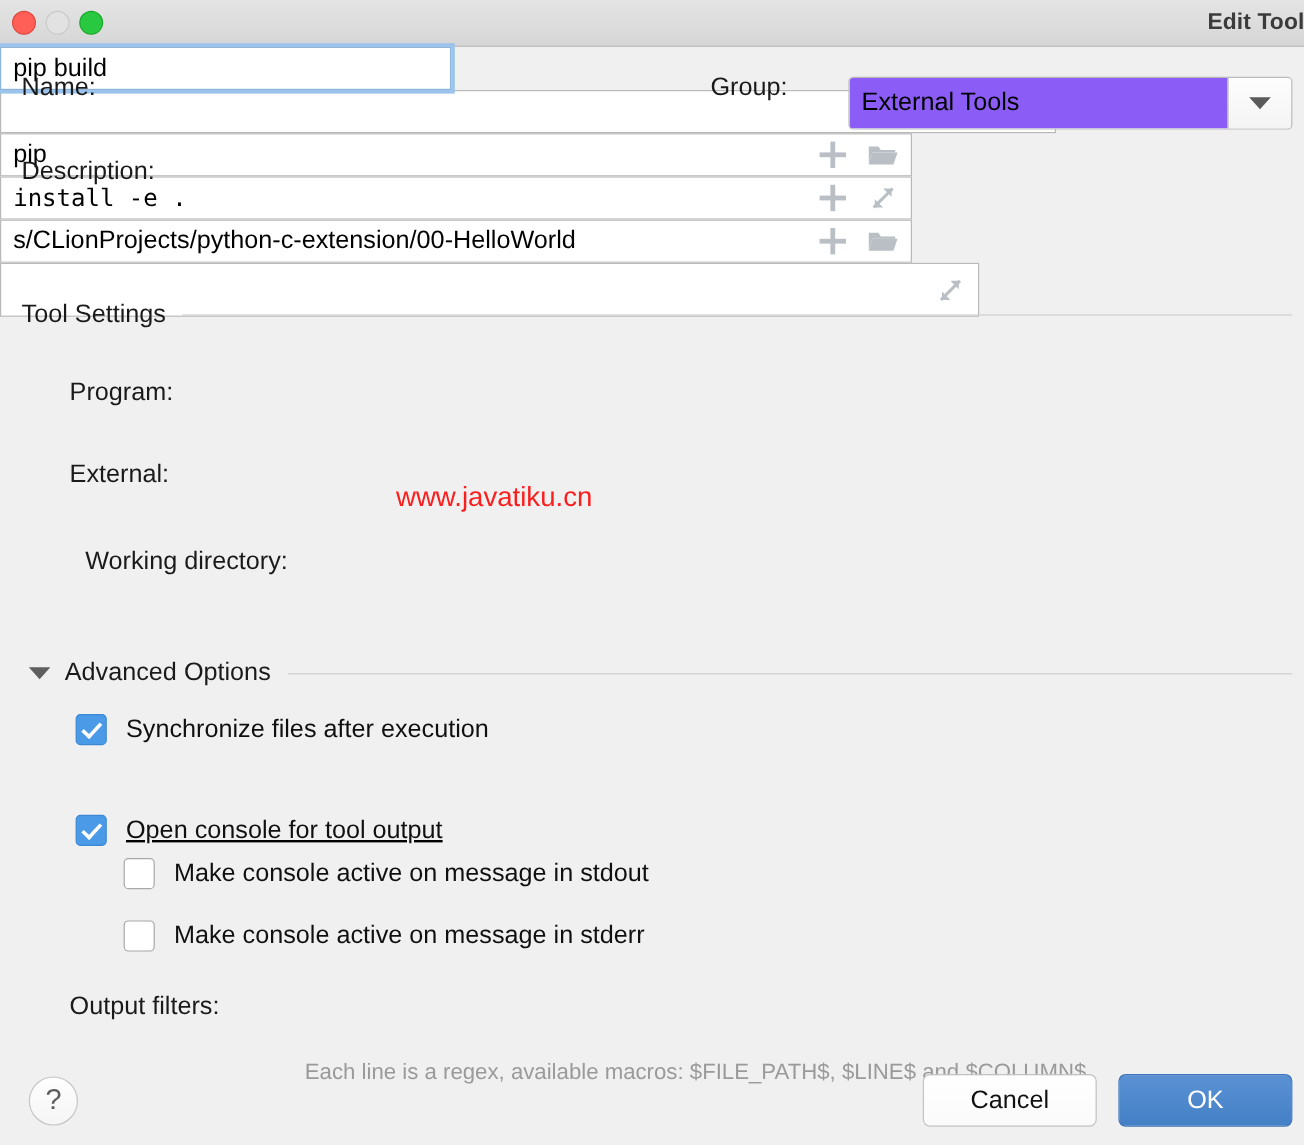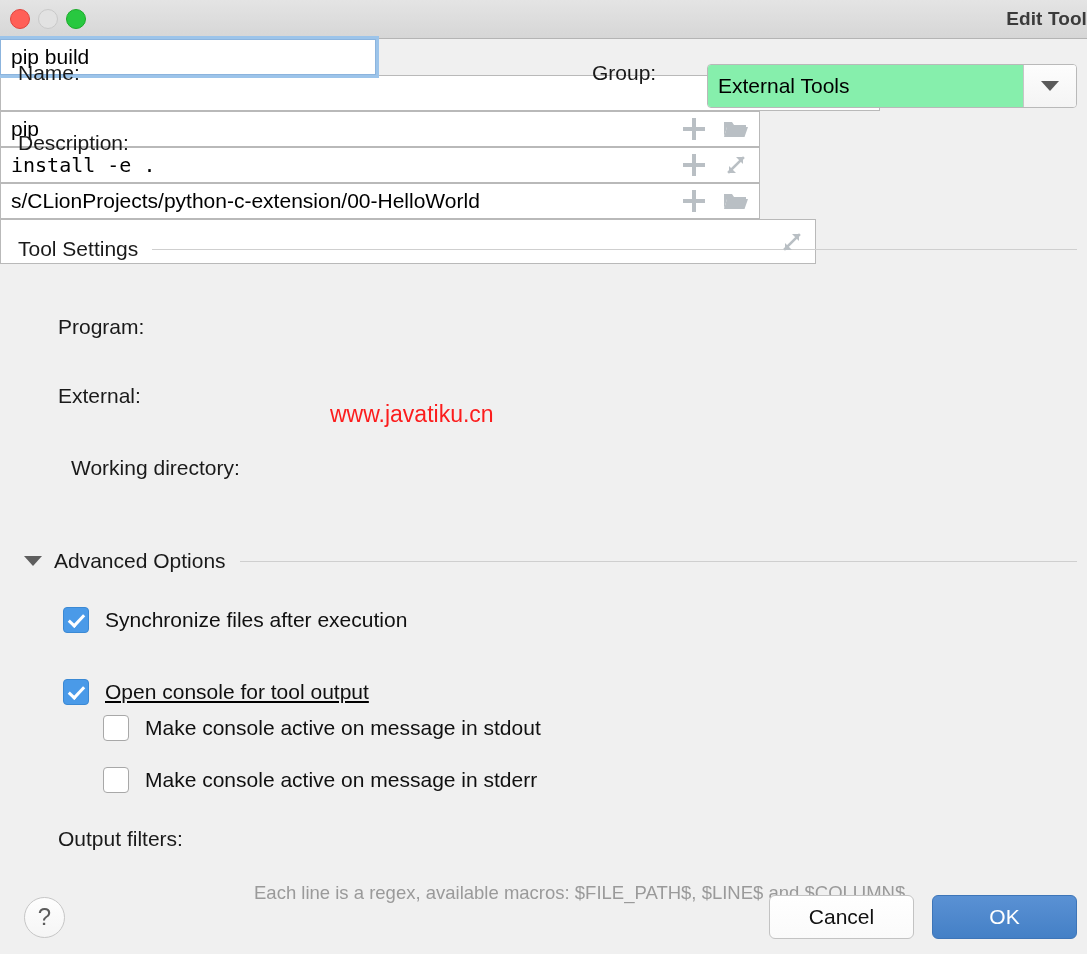--- a/index.html
+++ b/index.html
@@ -146,21 +146,21 @@
     background: #fff;
     overflow: hidden;
   }
   .combo-text {
     flex: 1 1 auto;
     display: flex;
     align-items: center;
     padding: 0 10px;
     font-size: 21px;
     color: #000;
-    background: #86efac;
+    background: #8b5cf6;
     white-space: nowrap;
   }
   .combo-btn {
     flex: 0 0 52px;
     background: linear-gradient(to bottom, #fdfdfd, #f4f4f4);
     border-left: 1px solid #c6c6c6;
     display: flex;
     align-items: center;
     justify-content: center;
   }
@@ -330,21 +330,21 @@
       </div>
     </div>
 
     <div class="row" style="left:18px; top:92px;">
       <span class="label">Description:</span>
     </div>
     <div class="field" style="left:197px; top:96px; width:880px;">
       <span class="value"></span>
     </div>
 
-    <div style="position:absolute; left:18px; top:198px; right:10px; display:flex; align-items:center;">
+    <div style="position:absolute; left:18px; top:211px; right:10px; display:flex; align-items:center;">
       <span class="section-title">Tool Settings</span>
       <span class="section-rule"></span>
     </div>
 
     <div class="row" style="left:58px; top:276px;">
       <span class="label">Program:</span>
     </div>
     <div class="field" style="left:317px; top:268px; width:760px;">
       <span class="value">pip</span>
       <span class="field-icons">
@@ -394,21 +394,21 @@
     </div>
 
     <div class="watermark" style="left:330px; top:362px;">www.javatiku.cn</div>
 
     <div style="position:absolute; left:24px; top:510px; right:10px; display:flex; align-items:center;">
       <span class="disclosure"></span>
       <span class="section-title">Advanced Options</span>
       <span class="section-rule"></span>
     </div>
 
-    <div class="cb-row" style="left:63px; top:568px;">
+    <div class="cb-row" style="left:63px; top:556px;">
       <span class="checkbox checked"></span>
       <span class="cb-label">Synchronize files after execution</span>
     </div>
 
     <div class="cb-row" style="left:63px; top:640px;text-decoration:underline;">
       <span class="checkbox checked"></span>
       <span class="cb-label">Open console for tool output</span>
     </div>
 
     <div class="cb-row" style="left:103px; top:676px;">

